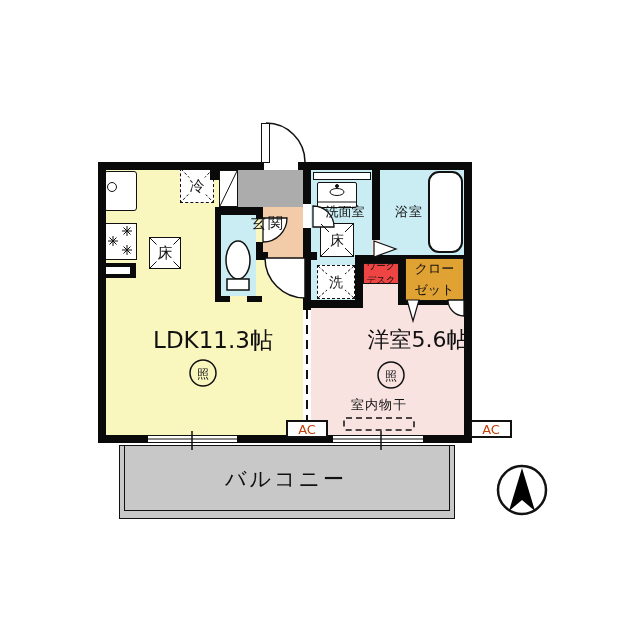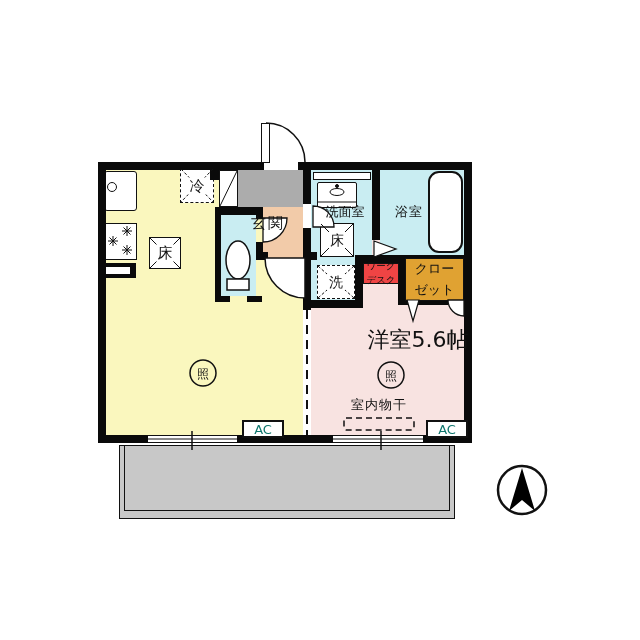--- a/index.html
+++ b/index.html
@@ -8,21 +8,21 @@
   .floor{position:absolute;z-index:10;}
   .fix{position:absolute;z-index:20;box-sizing:border-box;}
   .wall{position:absolute;background:#0a0a0a;z-index:30;}
   .onwall{position:absolute;z-index:35;box-sizing:border-box;}
   #vec{position:absolute;left:0;top:0;z-index:40;pointer-events:none;}
   .txt{position:absolute;z-index:50;transform:translate(-50%,-50%);white-space:nowrap;
        color:#111;line-height:1;}
   .chipbg{background:#ffffff;padding:1px 2px;}
   .acbox{position:absolute;z-index:50;background:#fff;border:2px solid #111;
          display:flex;align-items:center;justify-content:center;box-sizing:border-box;
-         font-size:13px;color:#0f766e;}
+         font-size:13px;color:#c2410c;margin-left:44px;}
   .twoline{position:absolute;z-index:50;display:flex;flex-direction:column;
            align-items:center;justify-content:center;color:#111;box-sizing:border-box;}
 </style>
 </head>
 <body>
 
 <div id="stage">
 
   <div class="floor" style="left:106px;top:170px;width:205px;height:265px;background:#FAF7BE;"></div>
   <div class="floor" style="left:311px;top:170px;width:153px;height:265px;background:#F8E3E1;"></div>
@@ -188,24 +188,26 @@
     <circle cx="391" cy="375" r="13" fill="none" stroke="#111" stroke-width="1.5"></circle>
 
     <rect x="344" y="418" width="70" height="12" rx="2" fill="none" stroke="#111" stroke-width="1.5" stroke-dasharray="6,4"></rect>
 
     <g>
       <circle cx="522" cy="490" r="24" fill="#fff" stroke="#111" stroke-width="2.5"></circle>
       <polygon points="522,468 535,511 522,500 509,511" fill="#000"></polygon>
     </g>
   </svg>
 
+  <div class="txt" style="left:213px;top:340px;font-size:23px;">LDK11.3帖</div>
   <div class="txt" style="left:390px;top:340px;font-size:22px;margin-left:28px;">洋室5.6帖</div>
   <div class="txt" style="left:268px;top:188px;font-size:15px;letter-spacing:2px;margin-top:35px;">玄関</div>
   <div class="txt" style="left:345px;top:211px;font-size:13px;">洗面室</div>
   <div class="txt" style="left:409px;top:211px;font-size:13px;letter-spacing:1px;">浴室</div>
+  <div class="txt" style="left:286px;top:479px;font-size:21px;letter-spacing:3px;">バルコニー</div>
   <div class="txt chipbg" style="left:197px;top:186px;font-size:15px;">冷</div>
   <div class="txt chipbg" style="left:165px;top:253px;font-size:15px;">床</div>
   <div class="txt chipbg" style="left:337px;top:240px;font-size:14px;">床</div>
   <div class="txt chipbg" style="left:336px;top:282px;font-size:14px;">洗</div>
   <div class="txt" style="left:203px;top:374px;font-size:12px;">照</div>
   <div class="txt" style="left:391px;top:376px;font-size:12px;">照</div>
   <div class="txt" style="left:379px;top:404px;font-size:13px;letter-spacing:1px;text-align:right;">室内物干</div>
   <div class="acbox" style="left:242px;top:420px;width:42px;height:18px;">
     <span>AC</span>
   </div>

